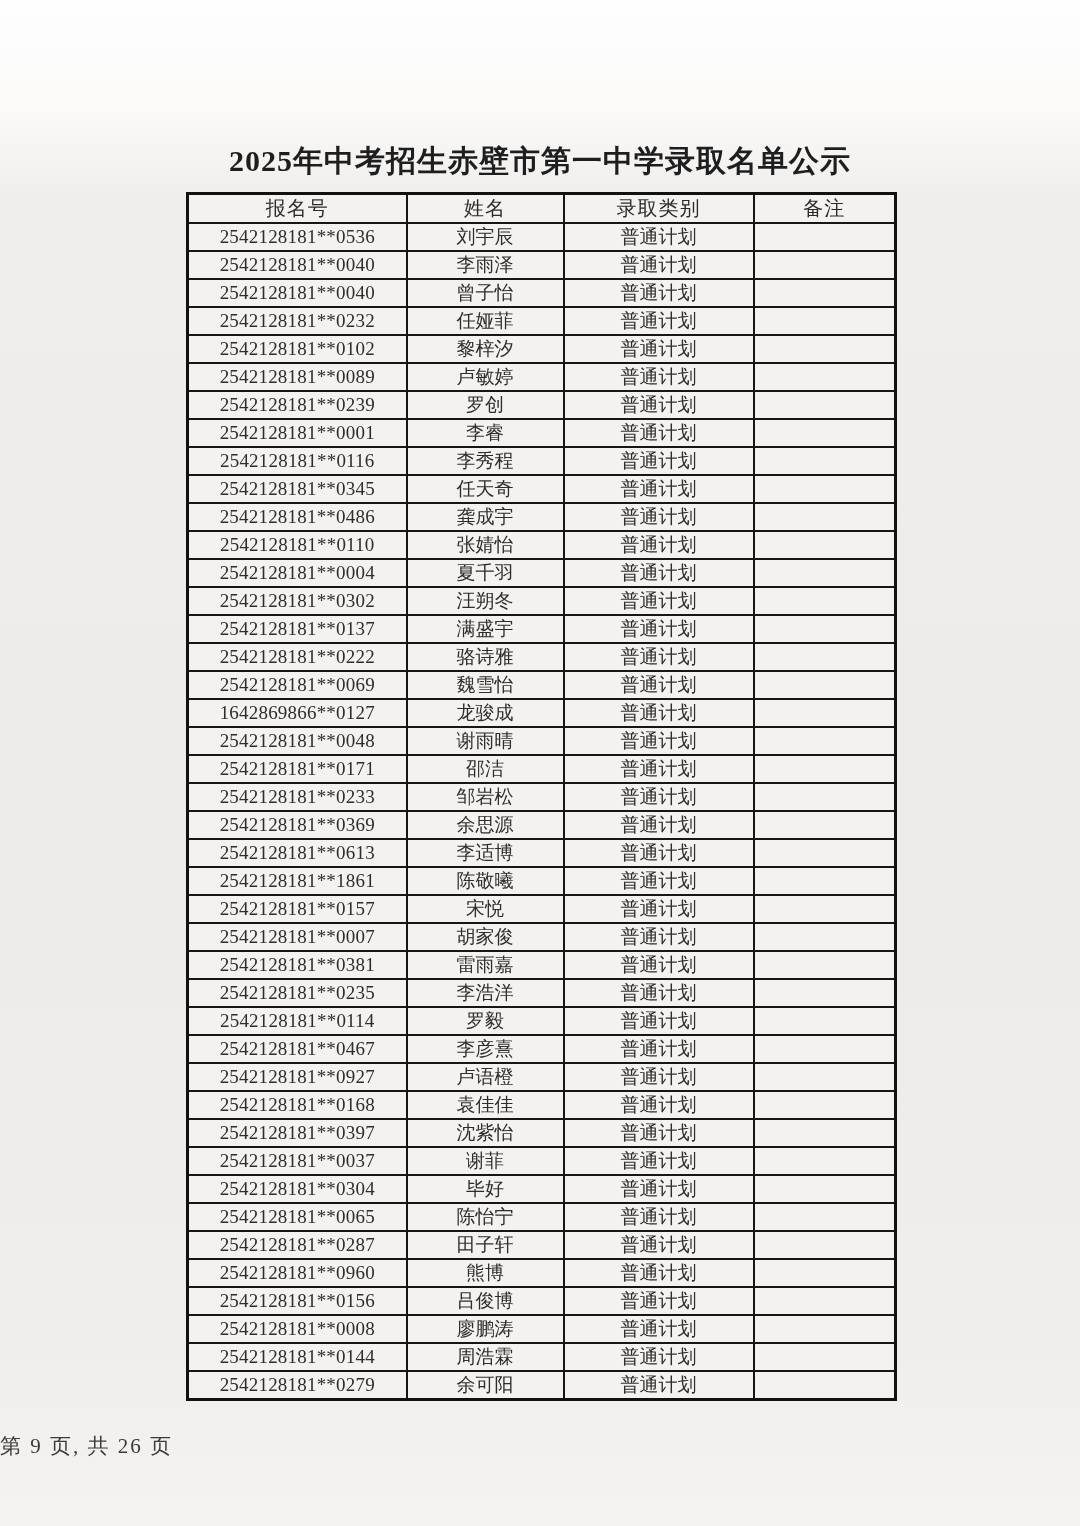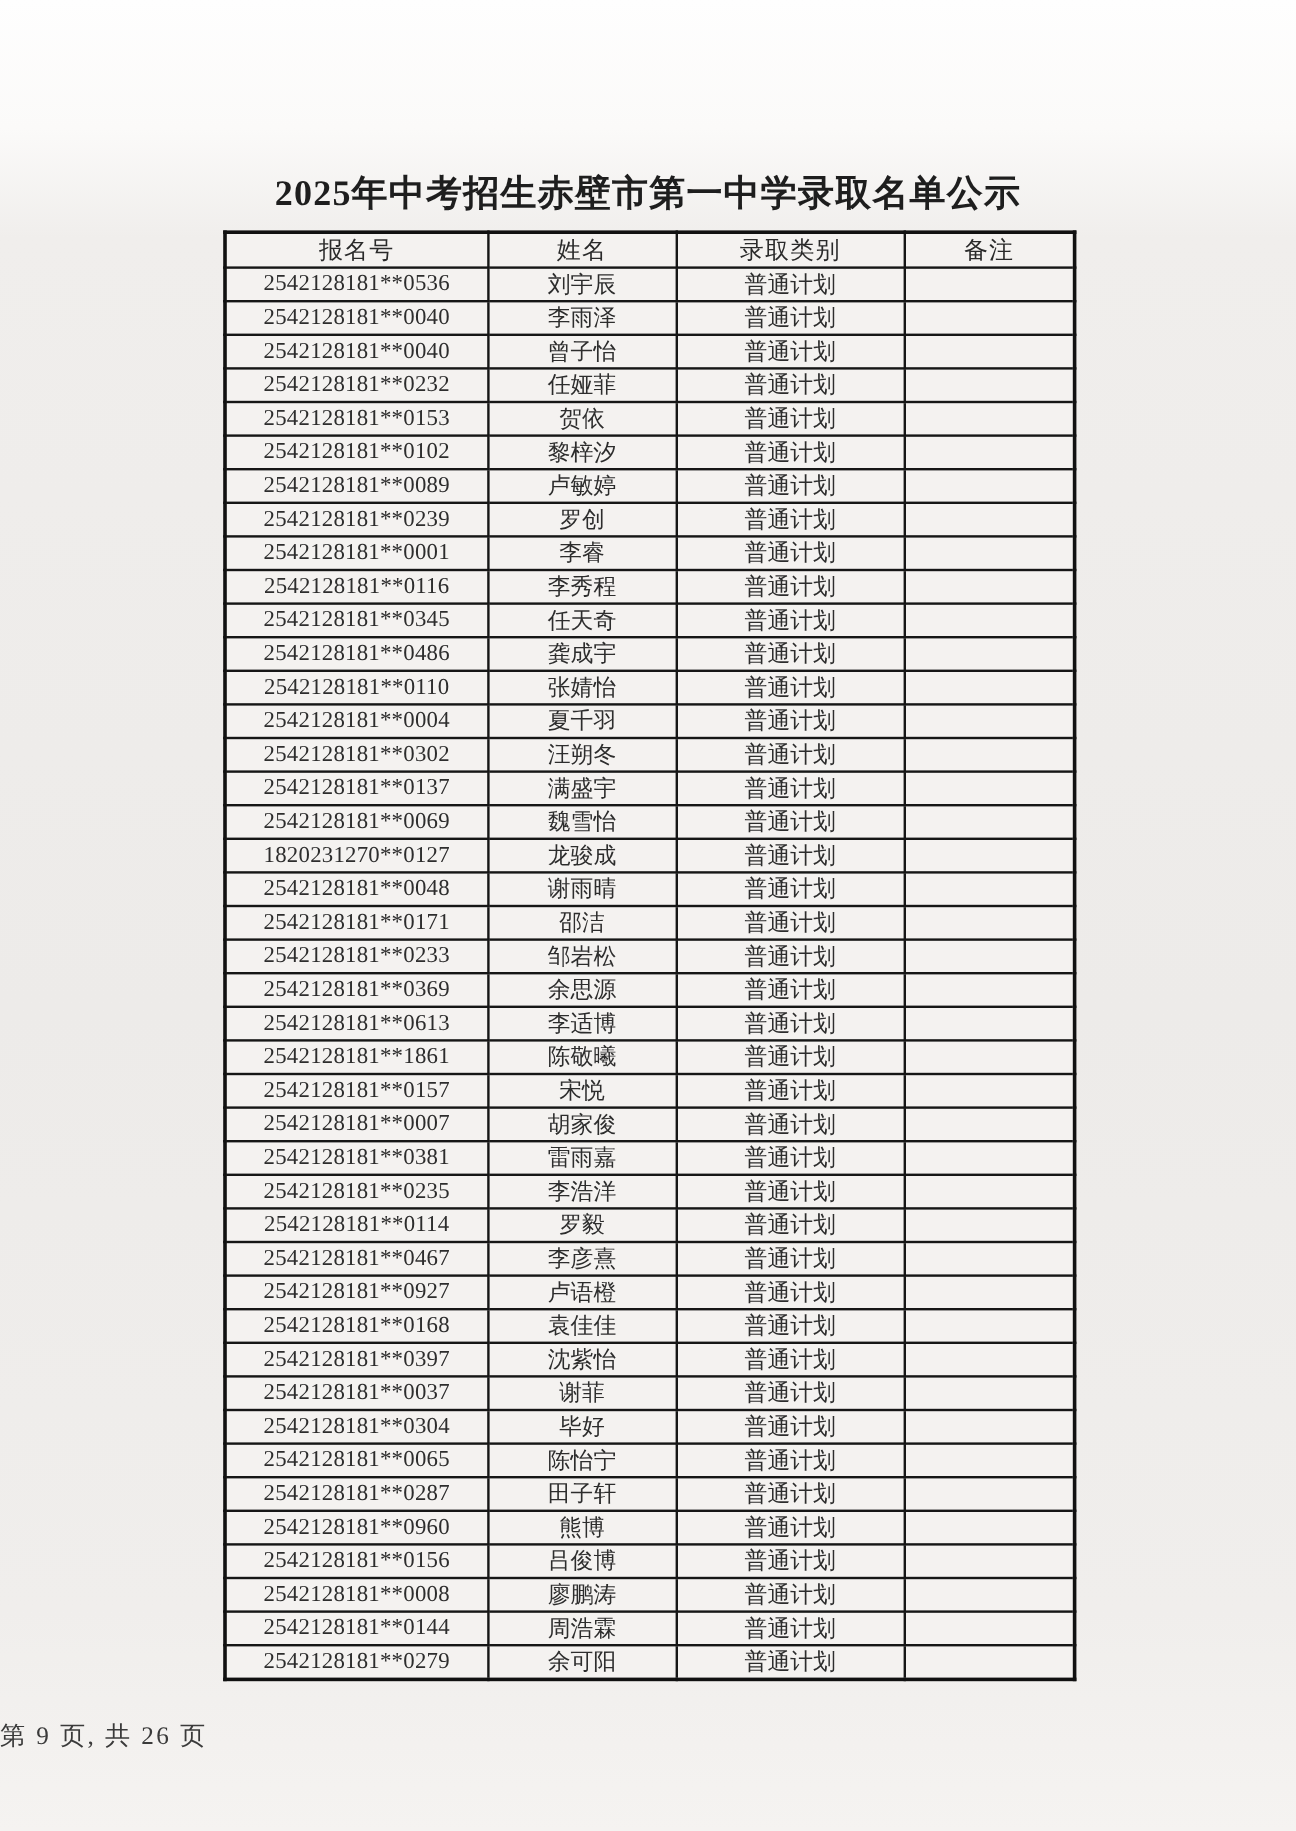--- a/index.html
+++ b/index.html
@@ -121,26 +121,20 @@
     <td class="cell-cat">普通计划</td>
     <td class="cell-note"></td>
   </tr>
           <tr>
     <td class="cell-reg">2542128181**0232</td>
     <td class="cell-name">任娅菲</td>
     <td class="cell-cat">普通计划</td>
     <td class="cell-note"></td>
   </tr>
           <tr>
-    <td class="cell-reg">2542128181**0153</td>
-    <td class="cell-name">贺依</td>
-    <td class="cell-cat">普通计划</td>
-    <td class="cell-note"></td>
-  </tr>
-          <tr>
     <td class="cell-reg">2542128181**0102</td>
     <td class="cell-name">黎梓汐</td>
     <td class="cell-cat">普通计划</td>
     <td class="cell-note"></td>
   </tr>
           <tr>
     <td class="cell-reg">2542128181**0089</td>
     <td class="cell-name">卢敏婷</td>
     <td class="cell-cat">普通计划</td>
     <td class="cell-note"></td>
@@ -193,27 +187,33 @@
     <td class="cell-cat">普通计划</td>
     <td class="cell-note"></td>
   </tr>
           <tr>
     <td class="cell-reg">2542128181**0137</td>
     <td class="cell-name">满盛宇</td>
     <td class="cell-cat">普通计划</td>
     <td class="cell-note"></td>
   </tr>
           <tr>
+    <td class="cell-reg">2542128181**0222</td>
+    <td class="cell-name">骆诗雅</td>
+    <td class="cell-cat">普通计划</td>
+    <td class="cell-note"></td>
+  </tr>
+          <tr>
     <td class="cell-reg">2542128181**0069</td>
     <td class="cell-name">魏雪怡</td>
     <td class="cell-cat">普通计划</td>
     <td class="cell-note"></td>
   </tr>
           <tr>
-    <td class="cell-reg">1820231270**0127</td>
+    <td class="cell-reg">1642869866**0127</td>
     <td class="cell-name">龙骏成</td>
     <td class="cell-cat">普通计划</td>
     <td class="cell-note"></td>
   </tr>
           <tr>
     <td class="cell-reg">2542128181**0048</td>
     <td class="cell-name">谢雨晴</td>
     <td class="cell-cat">普通计划</td>
     <td class="cell-note"></td>
   </tr>

